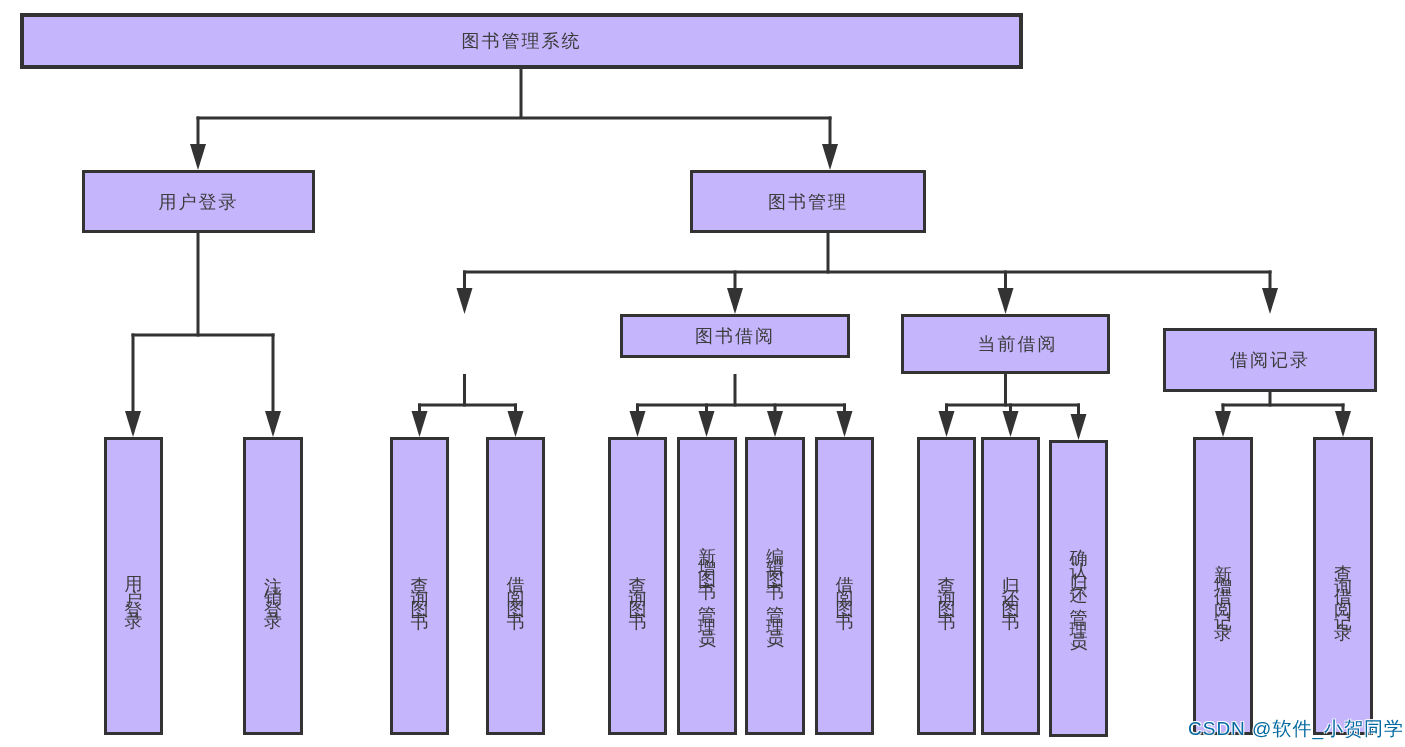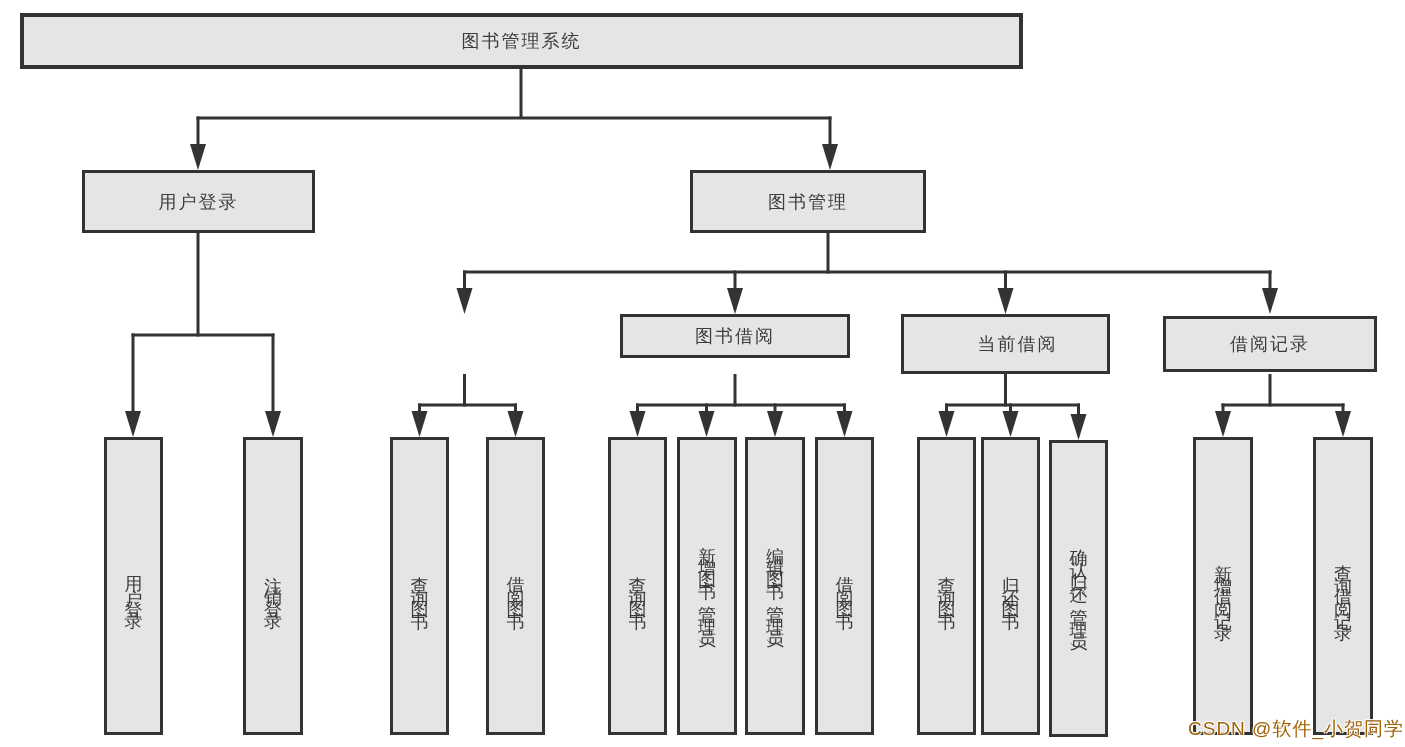--- a/index.html
+++ b/index.html
@@ -2,32 +2,32 @@
 <html><head>
 <meta charset="utf-8">
 <style>
   html,body{margin:0;padding:0;background:#fff;}
   body{width:1405px;height:747px;overflow:hidden;font-family:"Liberation Sans","DejaVu Sans",sans-serif;}
   .stage{position:relative;width:1405px;height:747px;background:#fff;}
   svg.connectors{position:absolute;left:0;top:0;width:1405px;height:747px;z-index:1;}
   svg.connectors line{stroke:#333;stroke-width:3;}
   svg.connectors polygon{fill:#333;}
   .node{
-    position:absolute;box-sizing:border-box;border:3px solid #333;background:#e5e5e5;
+    position:absolute;box-sizing:border-box;border:3px solid #333;background:#c4b5fd;
     display:flex;align-items:center;justify-content:center;
     color:#3c3c3c;font-size:18px;z-index:2;
   }
   .h-node{letter-spacing:2px;white-space:nowrap;}
   .root{border-width:4px;}
   .v-node{
     writing-mode:vertical-rl;text-orientation:mixed;
     letter-spacing:12px;font-size:18px;line-height:1;
   }
   .watermark{
-    position:absolute;z-index:3;font-size:19px;color:#a16207;letter-spacing:1px;
+    position:absolute;z-index:3;font-size:19px;color:#0369a1;letter-spacing:1px;
     text-shadow:-1px -1px 0 rgba(255,255,255,.85),1px 1px 0 rgba(255,255,255,.85),
                 -1px 1px 0 rgba(255,255,255,.85),1px -1px 0 rgba(255,255,255,.85);
     white-space:nowrap;
   }
 </style>
 </head>
 <body>
 
 <div class="stage">
 
@@ -107,21 +107,21 @@
     </g>
   </svg>
 
   <div class="node h-node root" style="left:20px;top:13px;width:1003px;height:56px;">图书管理系统</div>
 
   <div class="node h-node" style="left:82px;top:170px;width:233px;height:63px;">用户登录</div>
   <div class="node h-node" style="left:690px;top:170px;width:236px;height:63px;">图书管理</div>
 
   <div class="node h-node" style="left:620px;top:314px;width:230px;height:44px;">图书借阅</div>
   <div class="node h-node" style="left:901px;top:314px;width:209px;height:60px;padding-left:24px;">当前借阅</div>
-  <div class="node h-node" style="left:1163px;top:316px;width:214px;height:56px;">借阅记录</div>
+  <div class="node h-node" style="left:1163px;top:328px;width:214px;height:64px;">借阅记录</div>
 
   <div class="node v-node" style="left:104px;top:437px;width:59px;height:298px;">用户登录</div>
   <div class="node v-node" style="left:243px;top:437px;width:60px;height:298px;">注销登录</div>
 
   <div class="node v-node" style="left:390px;top:437px;width:59px;height:298px;">查询图书</div>
   <div class="node v-node" style="left:486px;top:437px;width:59px;height:298px;">借阅图书</div>
 
   <div class="node v-node" style="left:608px;top:437px;width:59px;height:298px;">查询图书</div>
   <div class="node v-node" style="left:677px;top:437px;width:60px;height:298px;">新增图书（管理员）</div>
   <div class="node v-node" style="left:745px;top:437px;width:60px;height:298px;">编辑图书（管理员）</div>

